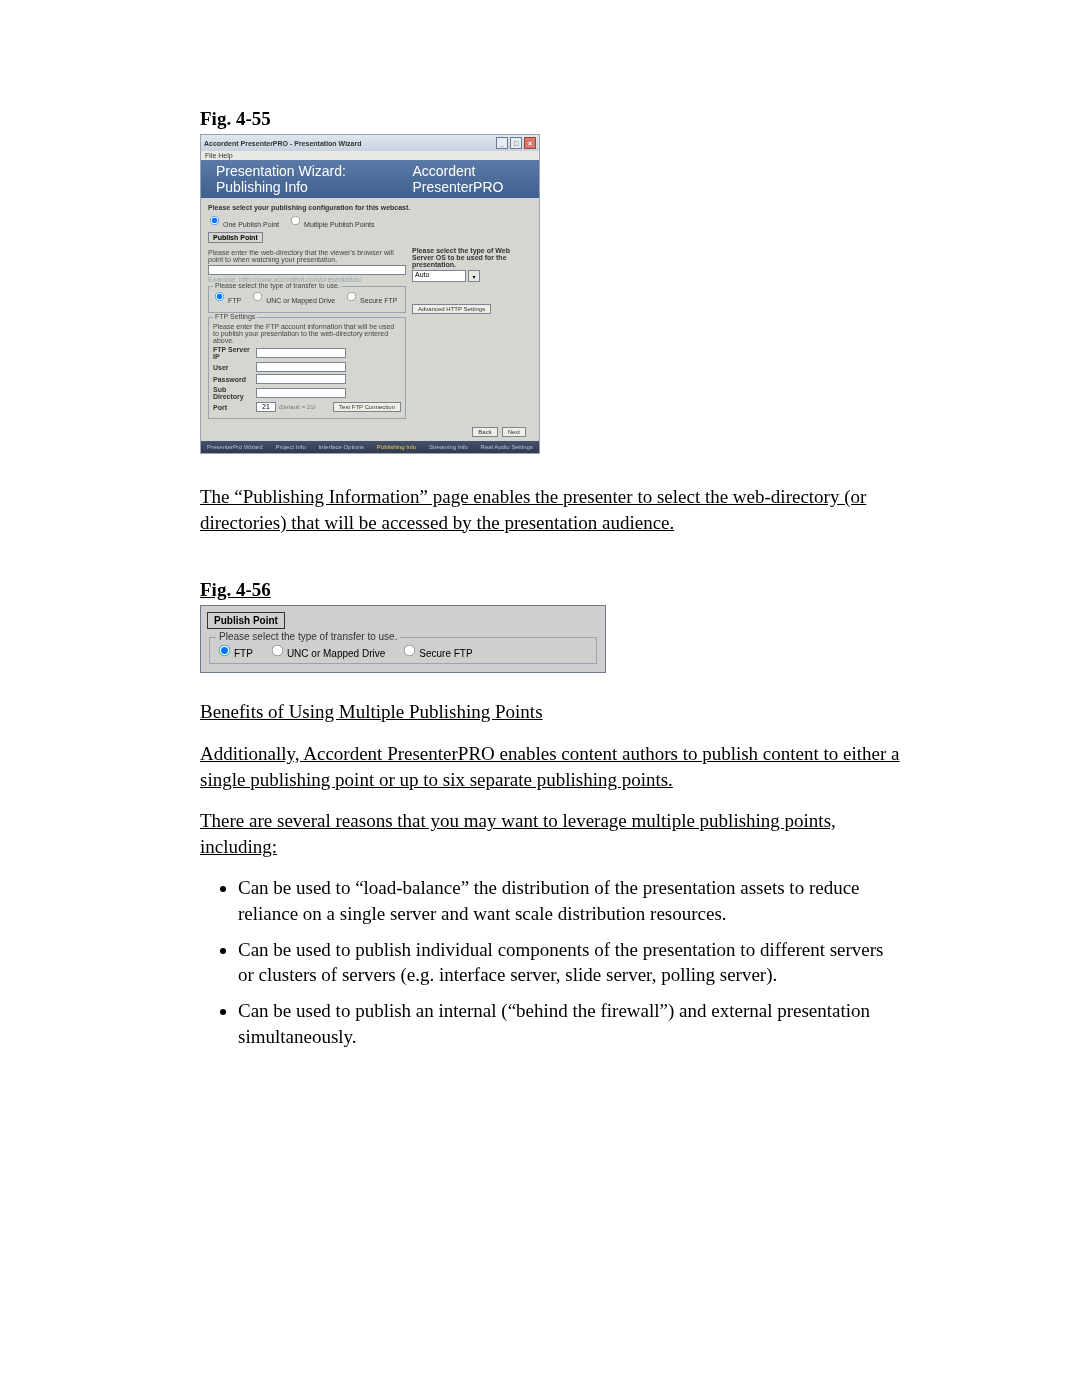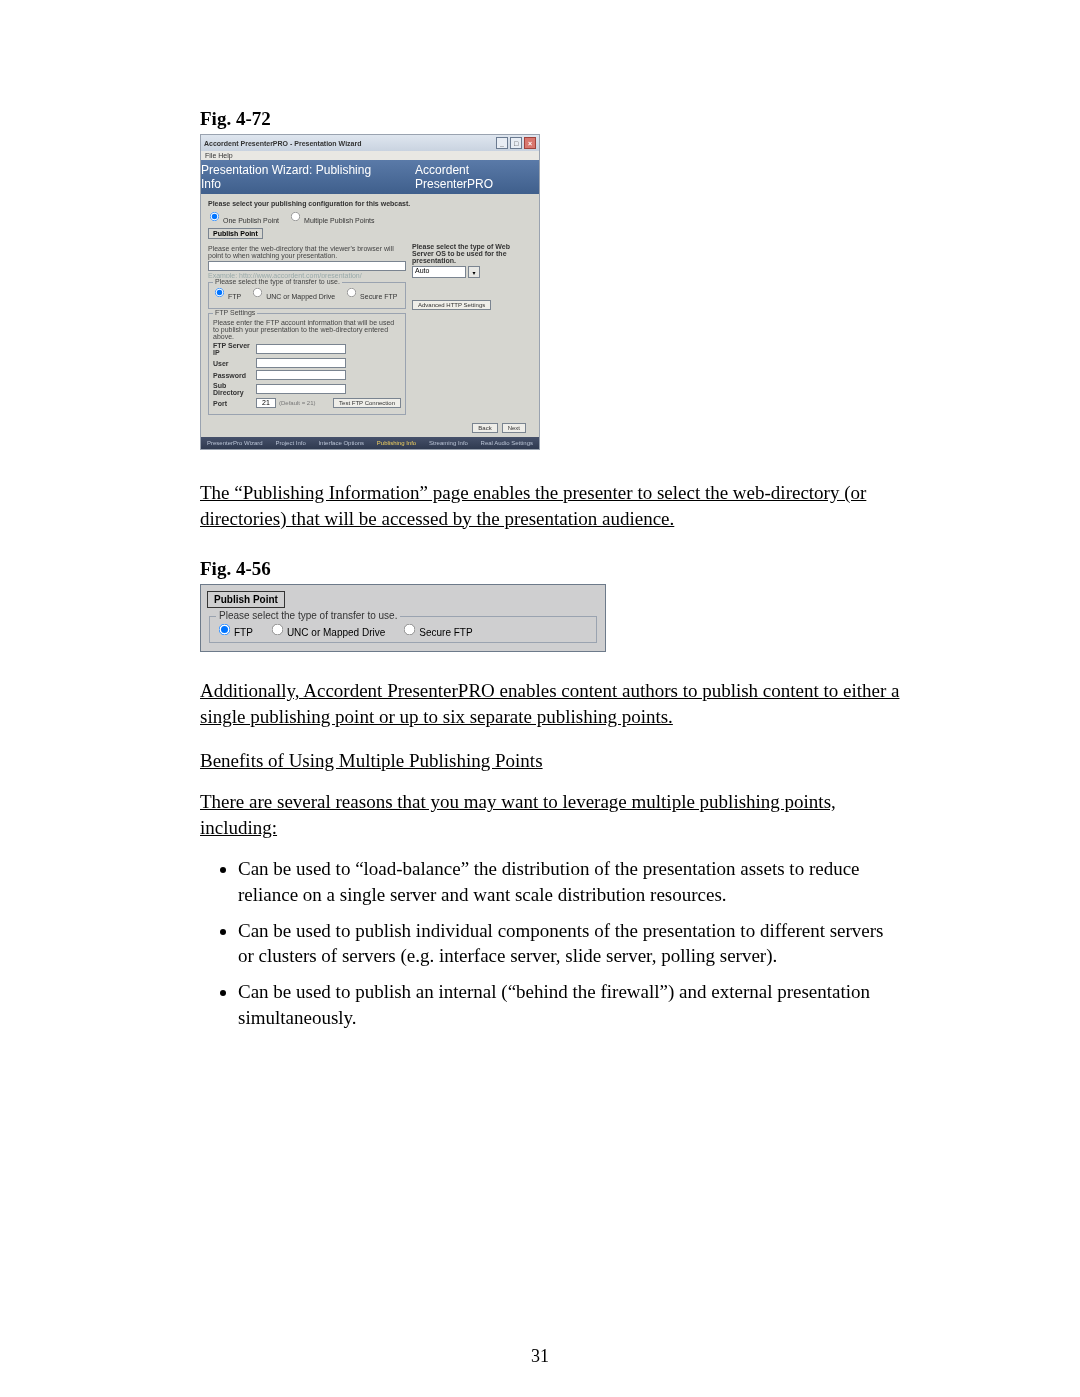--- a/index.html
+++ b/index.html
@@ -74,22 +74,22 @@
   }
   .shot1 .title-controls { display:flex; gap:2px; }
   .shot1 .title-controls span {
     width:10px;height:10px;border:1px solid #6a7a90;background:#e8edf4;
     display:inline-flex;align-items:center;justify-content:center;font-size:7px;line-height:1;
   }
   .shot1 .title-controls span.close{background:#d9776f;border-color:#a0433c;color:#fff;}
   .shot1 .menubar { background:#e9e8e3; padding:1px 4px; color:#333; }
   .shot1 .bluebar {
     background: linear-gradient(#5a7aa8,#3f5f8c);
-    color:#fff; padding:3px 0; display:flex; justify-content:space-between;
-    font-size:12px;
+    color:#fff; padding:3px 15px; display:flex; justify-content:space-between;
+    font-size:14px;
     gap:37px;
   }
   .shot1 .body { background:#d6d6d0; padding:6px 7px 4px 7px; }
   .shot1 .instr { font-weight:bold; color:#333; margin-bottom:3px; }
   .radio-row { display:flex; gap:10px; margin-bottom:4px; color:#333; }
   .radio-row input { margin:0 2px 0 0; transform: scale(0.7); }
   .pp-box {
     border:1px solid #7a8490;
     padding:1px 4px;
     display:inline-block;
@@ -156,21 +156,21 @@
     position:absolute; top:-7px; left:6px; background:#cfcfd0; padding:0 3px; color:#333;
   }
   .shot2 .radio2 { display:flex; gap:18px; align-items:center;}
   .shot2 .radio2 input { transform: scale(0.9); margin:0 3px 0 0;}
 </style>
 </head>
 <body>
 
 <div class="page">
 
-  <div class="fig-label">Fig. 4-72</div>
+  <div class="fig-label">Fig. 4-55</div>
 
   <div class="shot1">
     <div class="titlebar">
       <span>Accordent PresenterPRO - Presentation Wizard</span>
       <span class="title-controls">
         <span>_</span>
         <span>□</span>
         <span class="close">×</span>
       </span>
     </div>
@@ -263,41 +263,40 @@
       <span>Interface Options</span>
       <span class="active">Publishing Info</span>
       <span>Streaming Info</span>
       <span>Real Audio Settings</span>
     </div>
   </div>
 
 
   <p class="body-text">The “Publishing Information” page enables the presenter to select the web-directory (or directories) that will be accessed by the presentation audience.</p>
 
-  <div class="fig-label" style="margin-top:27px;">Fig. 4-56</div>
+  <div class="fig-label" style="margin-top:44px;text-decoration:underline;">Fig. 4-56</div>
 
   <div class="shot2">
     <div class="pp2">Publish Point</div>
     <div class="group2">
       <span class="legend2">Please select the type of transfer to use.</span>
       <div class="radio2">
         <label><input type="radio" checked="" style=""><span>FTP</span></label>
         <label><input type="radio" style=""><span>UNC or Mapped Drive</span></label>
         <label><input type="radio" style=""><span>Secure  FTP</span></label>
       </div>
     </div>
   </div>
 
+  <p class="body-text subheading-underline">Benefits of Using Multiple Publishing Points</p>
+
   <p class="body-text">Additionally, Accordent PresenterPRO enables content authors to publish content to either a single publishing point or up to six separate publishing points.</p>
-
-  <p class="body-text subheading-underline">Benefits of Using Multiple Publishing Points</p>
 
   <p class="body-text">There are several reasons that you may want to leverage multiple publishing points, including:</p>
 
   <ul class="bullets">
     <li>Can be used to “load-balance” the distribution of the presentation assets to reduce reliance on a single server and want scale distribution resources.</li>
     <li>Can be used to publish individual components of the presentation to different servers or clusters of servers (e.g. interface server, slide server, polling server).</li>
     <li>Can be used to publish an internal (“behind the firewall”) and external presentation simultaneously.</li>
   </ul>
 
-  <div class="page-number">31</div>
 
 </div>
 
 </body></html>

